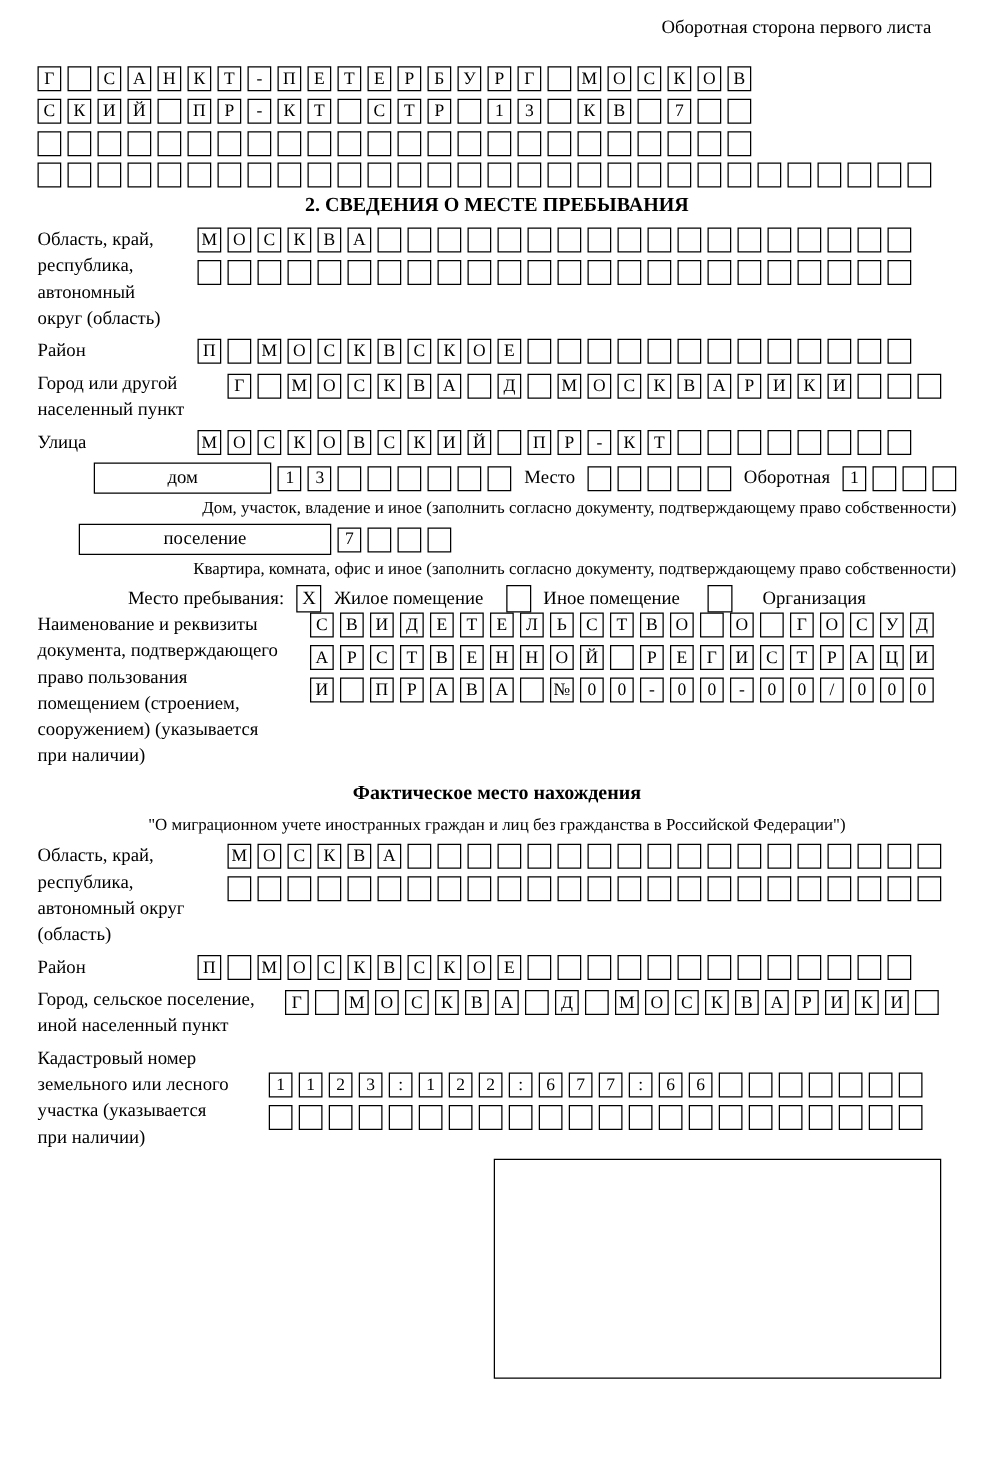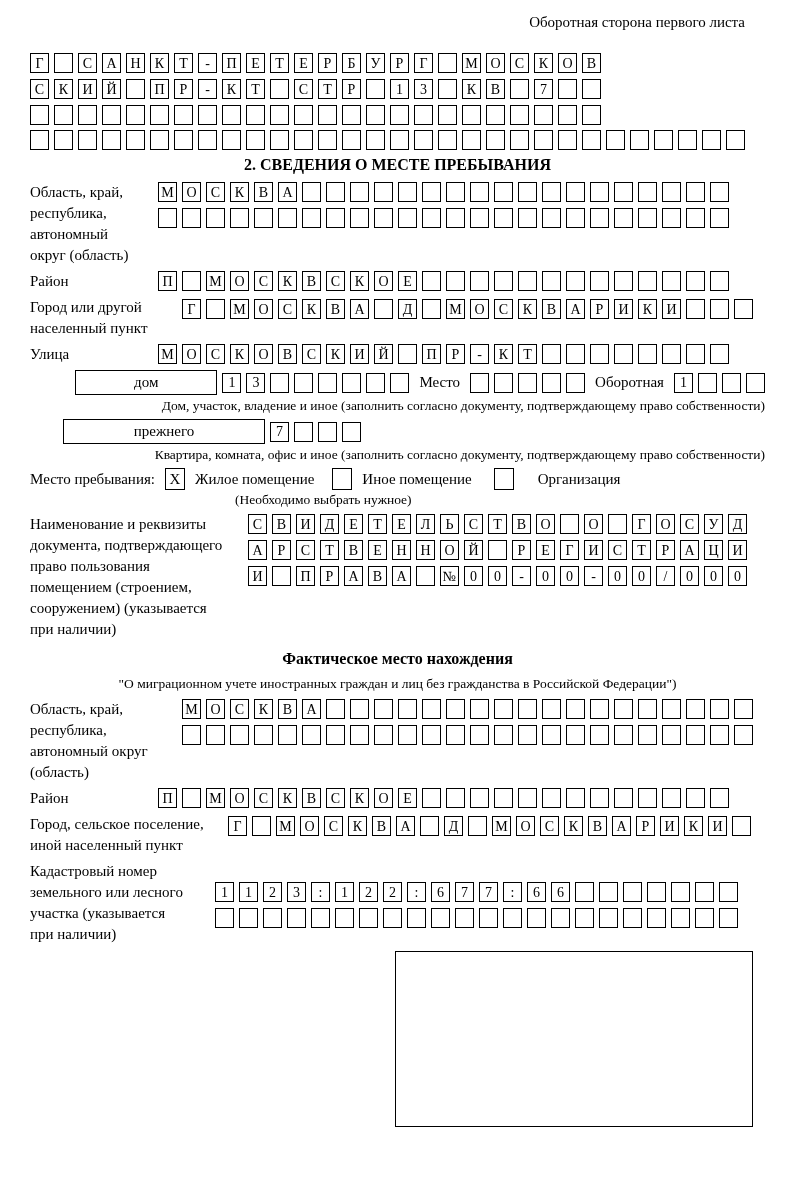--- a/index.html
+++ b/index.html
@@ -29,21 +29,21 @@
   .caption { font-size:13.5px; text-align:center; margin:2px 0 6px 0; }
   .caption-left { font-size:13.5px; text-align:right; margin:1px 0 5px 3px; }
   .sec-title { font-size:16px; font-weight:bold; text-align:center; margin:6px 0 8px 0; }
 
   .inline-line { display:flex; align-items:center; gap:5px; margin-bottom:3px; }
   .wide-box { border:1.5px solid #000; height:25px; display:flex; align-items:center; justify-content:center; font-size:15px; }
   .dom-box { width:170px; margin-left:45px; }
   .kv-box { width:202px; margin-left:33px; }
   .mini-label { font-size:15px; padding:0 5px; }
 
-  .stay-line { display:flex; align-items:center; font-size:15px; margin-top:2px; }
+  .stay-line { display:flex; align-items:center; font-size:15px; margin-top:2px;justify-content:center; }
   .checkbox {
     width:20px; height:22px; border:1.5px solid #000; flex-shrink:0;
     display:inline-flex; align-items:center; justify-content:center;
     font-size:15px; margin:0 10px;
   }
   .stay-note { font-size:13.5px; margin:2px 0 6px 205px; }
 
   .act-caption { font-size:13.5px; text-align:center; margin-bottom:3px; }
 
   .stamp-box { width:358px; height:176px; border:1.7px solid #000; margin:6px 0 5px 365px; }
@@ -348,40 +348,39 @@
     <div class="boxes">
         <span class="cell">1</span>
         <span class="cell"></span>
         <span class="cell"></span>
         <span class="cell"></span>
       </div>
   </div>
   <div class="caption-left">Дом, участок, владение и иное (заполнить согласно документу, подтверждающему право собственности)</div>
 
   <div class="inline-line">
-    <div class="wide-box kv-box">прежнего</div>
+    <div class="wide-box kv-box">поселение</div>
     <div class="boxes">
         <span class="cell">7</span>
         <span class="cell"></span>
         <span class="cell"></span>
         <span class="cell"></span>
       </div>
   </div>
   <div class="caption-left">Квартира, комната, офис и иное (заполнить согласно документу, подтверждающему право собственности)</div>
 
   <div class="stay-line">
     <span>Место пребывания:</span>
     <span class="checkbox">X</span>
     <span>Жилое помещение</span>
     <span class="checkbox" style="margin-left:18px;"></span>
     <span>Иное помещение</span>
     <span class="checkbox" style="margin-left:22px;"></span>
     <span style="margin-left:14px;">Организация</span>
   </div>
-  <div class="stay-note">(Необходимо выбрать нужное)</div>
 
   <div class="line">
     <div class="label lblw218">Наименование и реквизиты
 документа, подтверждающего
 право пользования
 помещением (строением,
 сооружением) (указывается
 при наличии)</div>
     <div class="rows">
       <div class="boxes">

